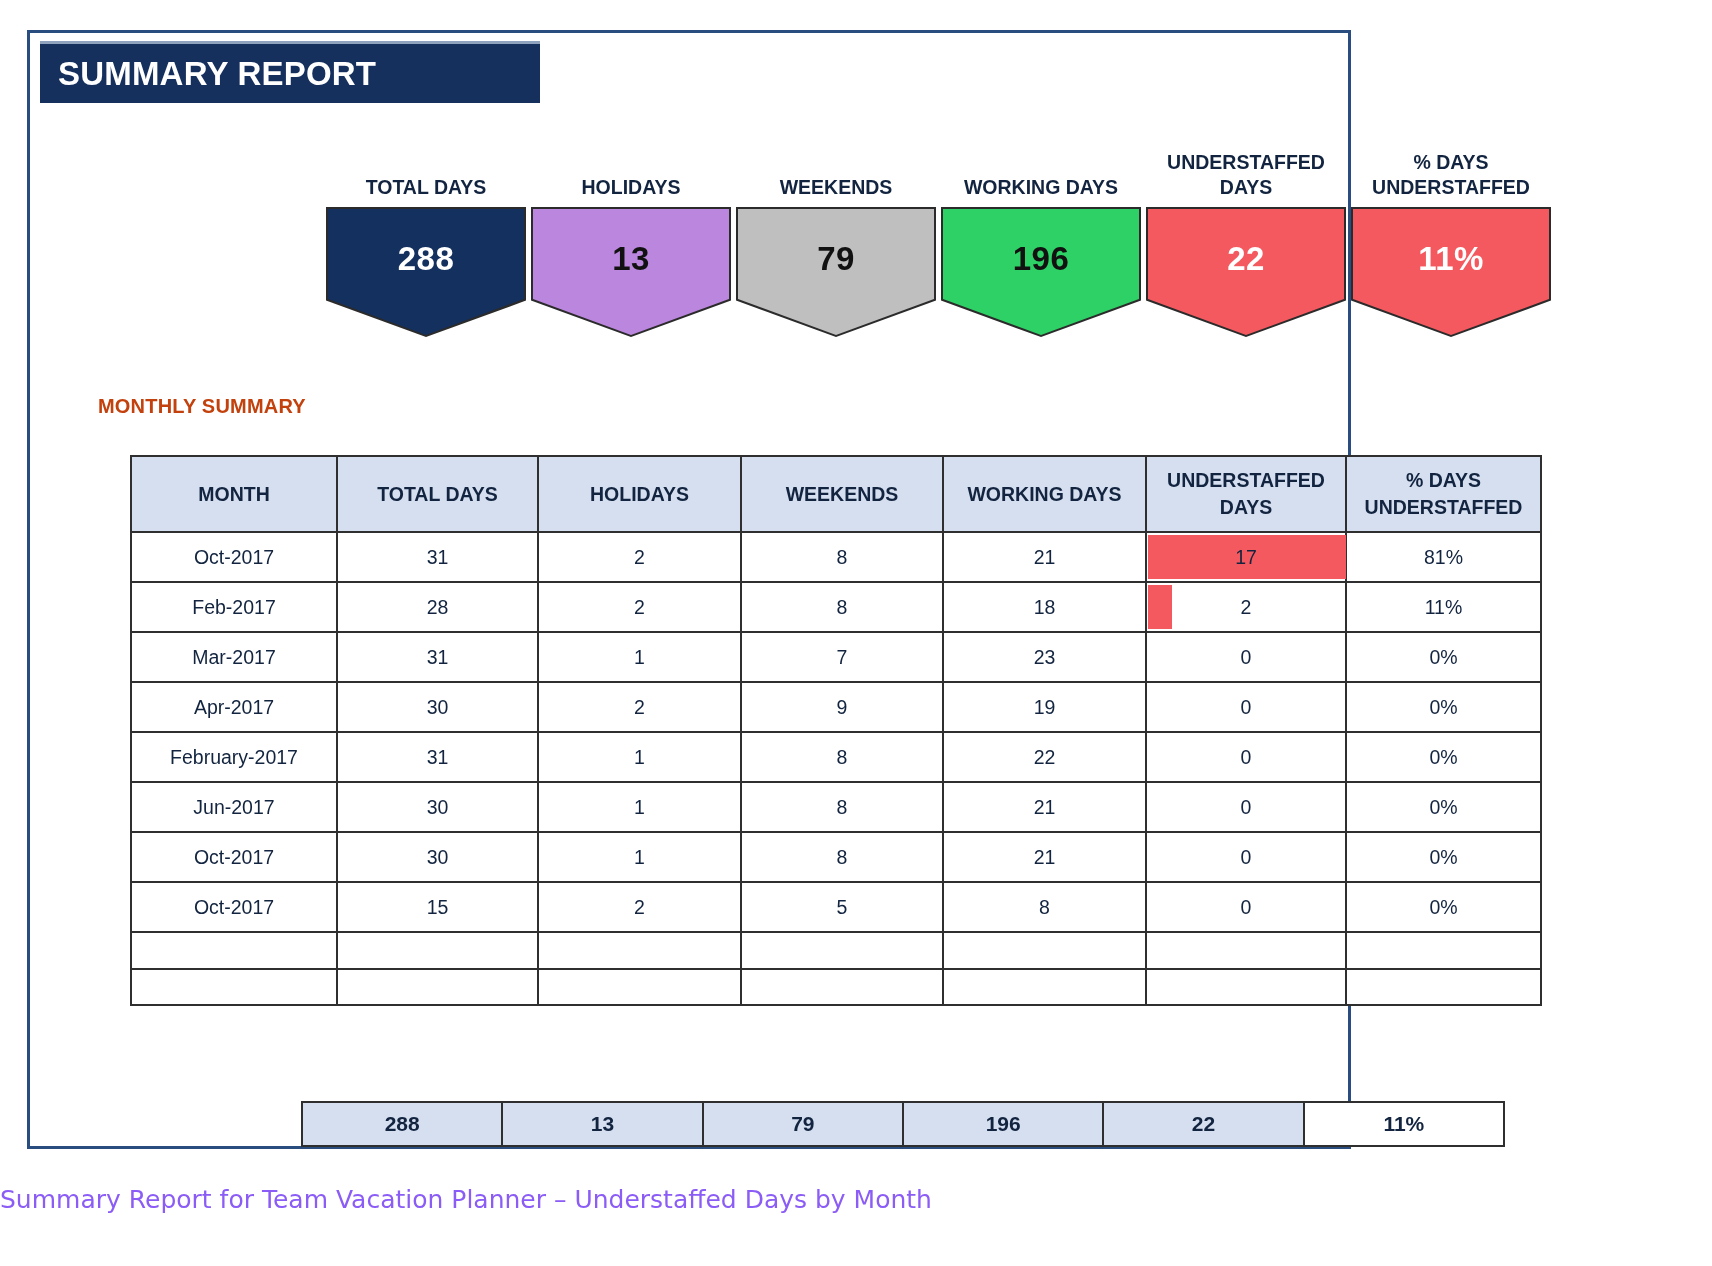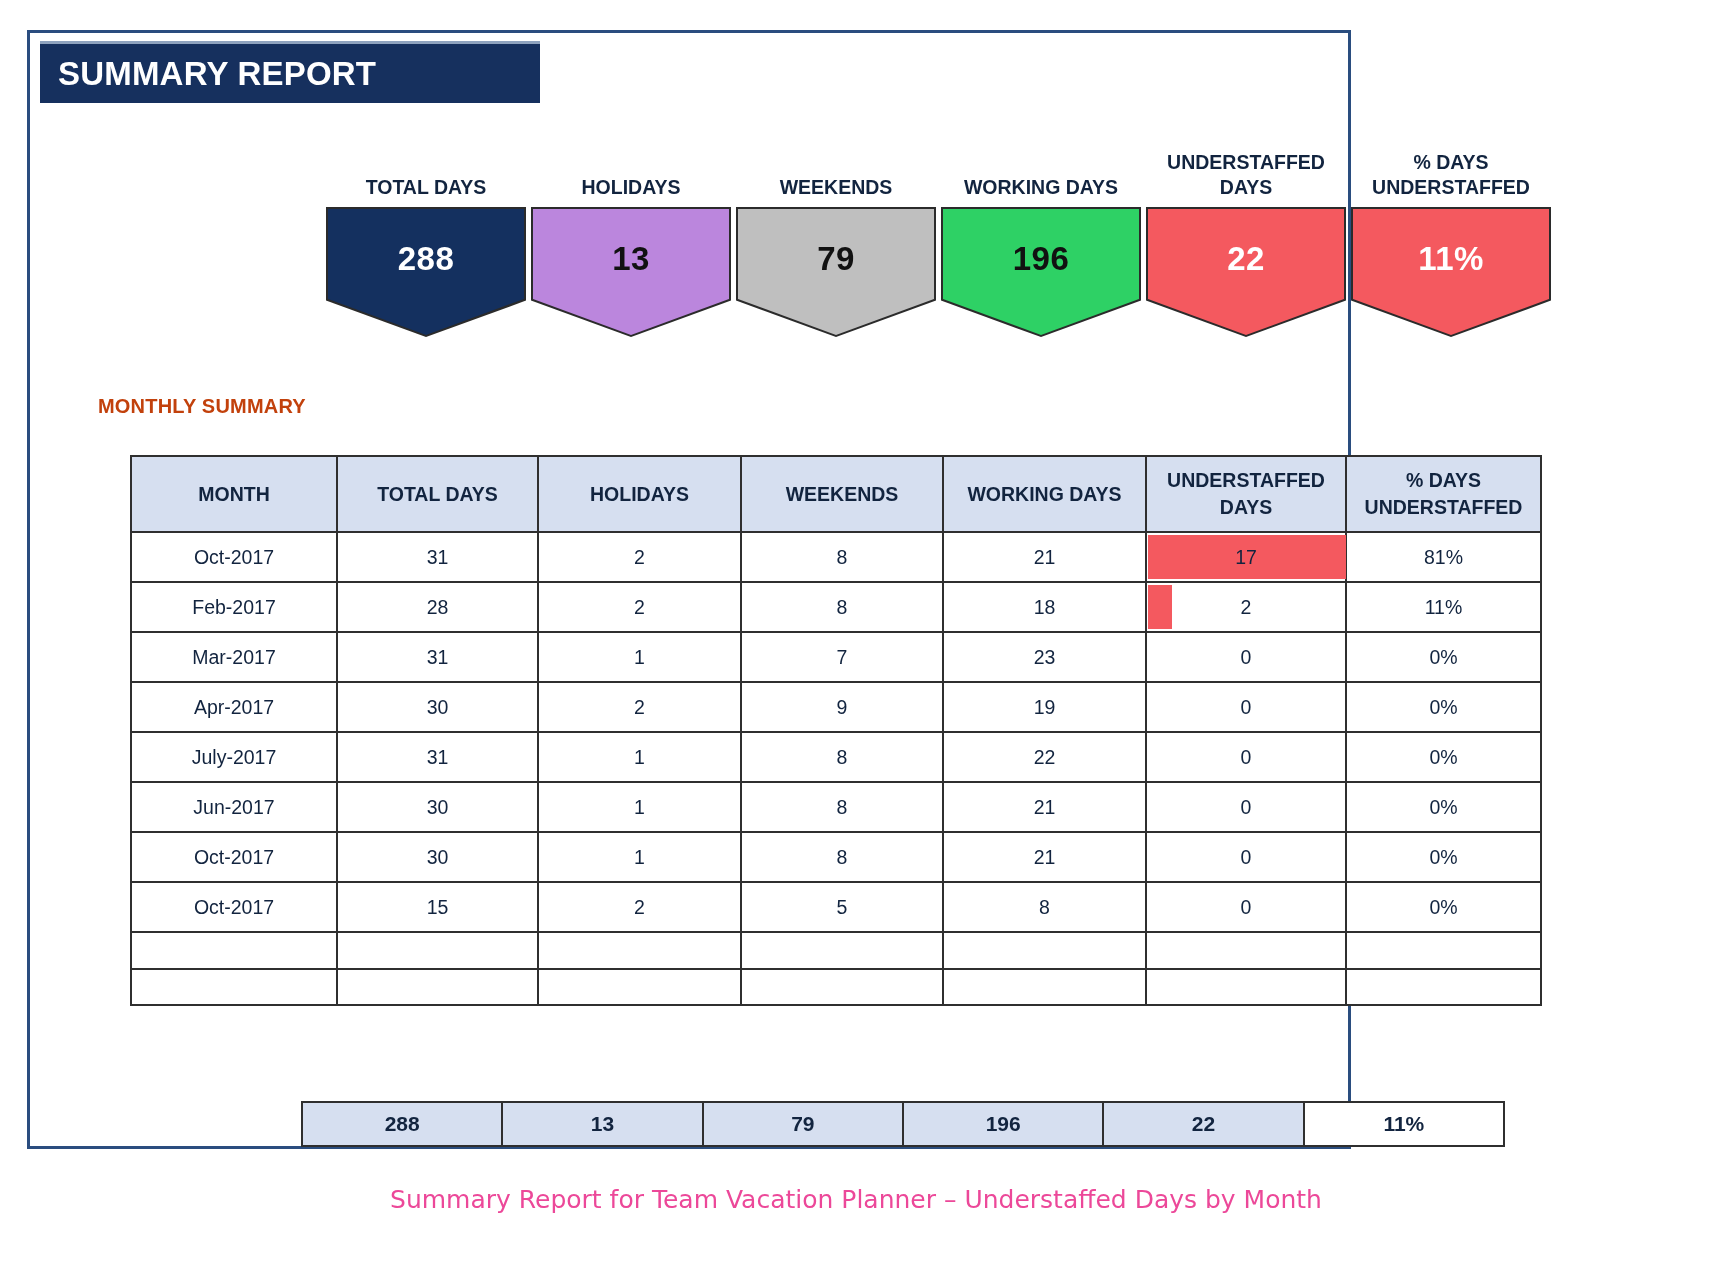--- a/index.html
+++ b/index.html
@@ -206,23 +206,22 @@
     background: #d6dff0;
   }
   table.totals td.last-cell { background: #ffffff; }
 
   
   .caption {
     position: absolute;
     left: 0;
     top: 1185px;
     width: 1712px;
-    text-align: center;
     font-size: 25px;
-    color: #ec4899;
+    color: #8b5cf6;
     font-family: "DejaVu Sans", sans-serif;
   }
 </style>
 </head>
 <body>
 
 <div id="root">
 
   <div class="report-frame">
 
@@ -350,21 +349,21 @@
               <td>30</td>
               <td>2</td>
               <td>9</td>
               <td>19</td>
               <td class="bar-cell">
                 <span class="bar-val">0</span>
               </td>
               <td>0%</td>
             </tr>
             <tr>
-              <td>July-2017</td>
+              <td>February-2017</td>
               <td>31</td>
               <td>1</td>
               <td>8</td>
               <td>22</td>
               <td class="bar-cell">
                 <span class="bar-val">0</span>
               </td>
               <td>0%</td>
             </tr>
             <tr>

